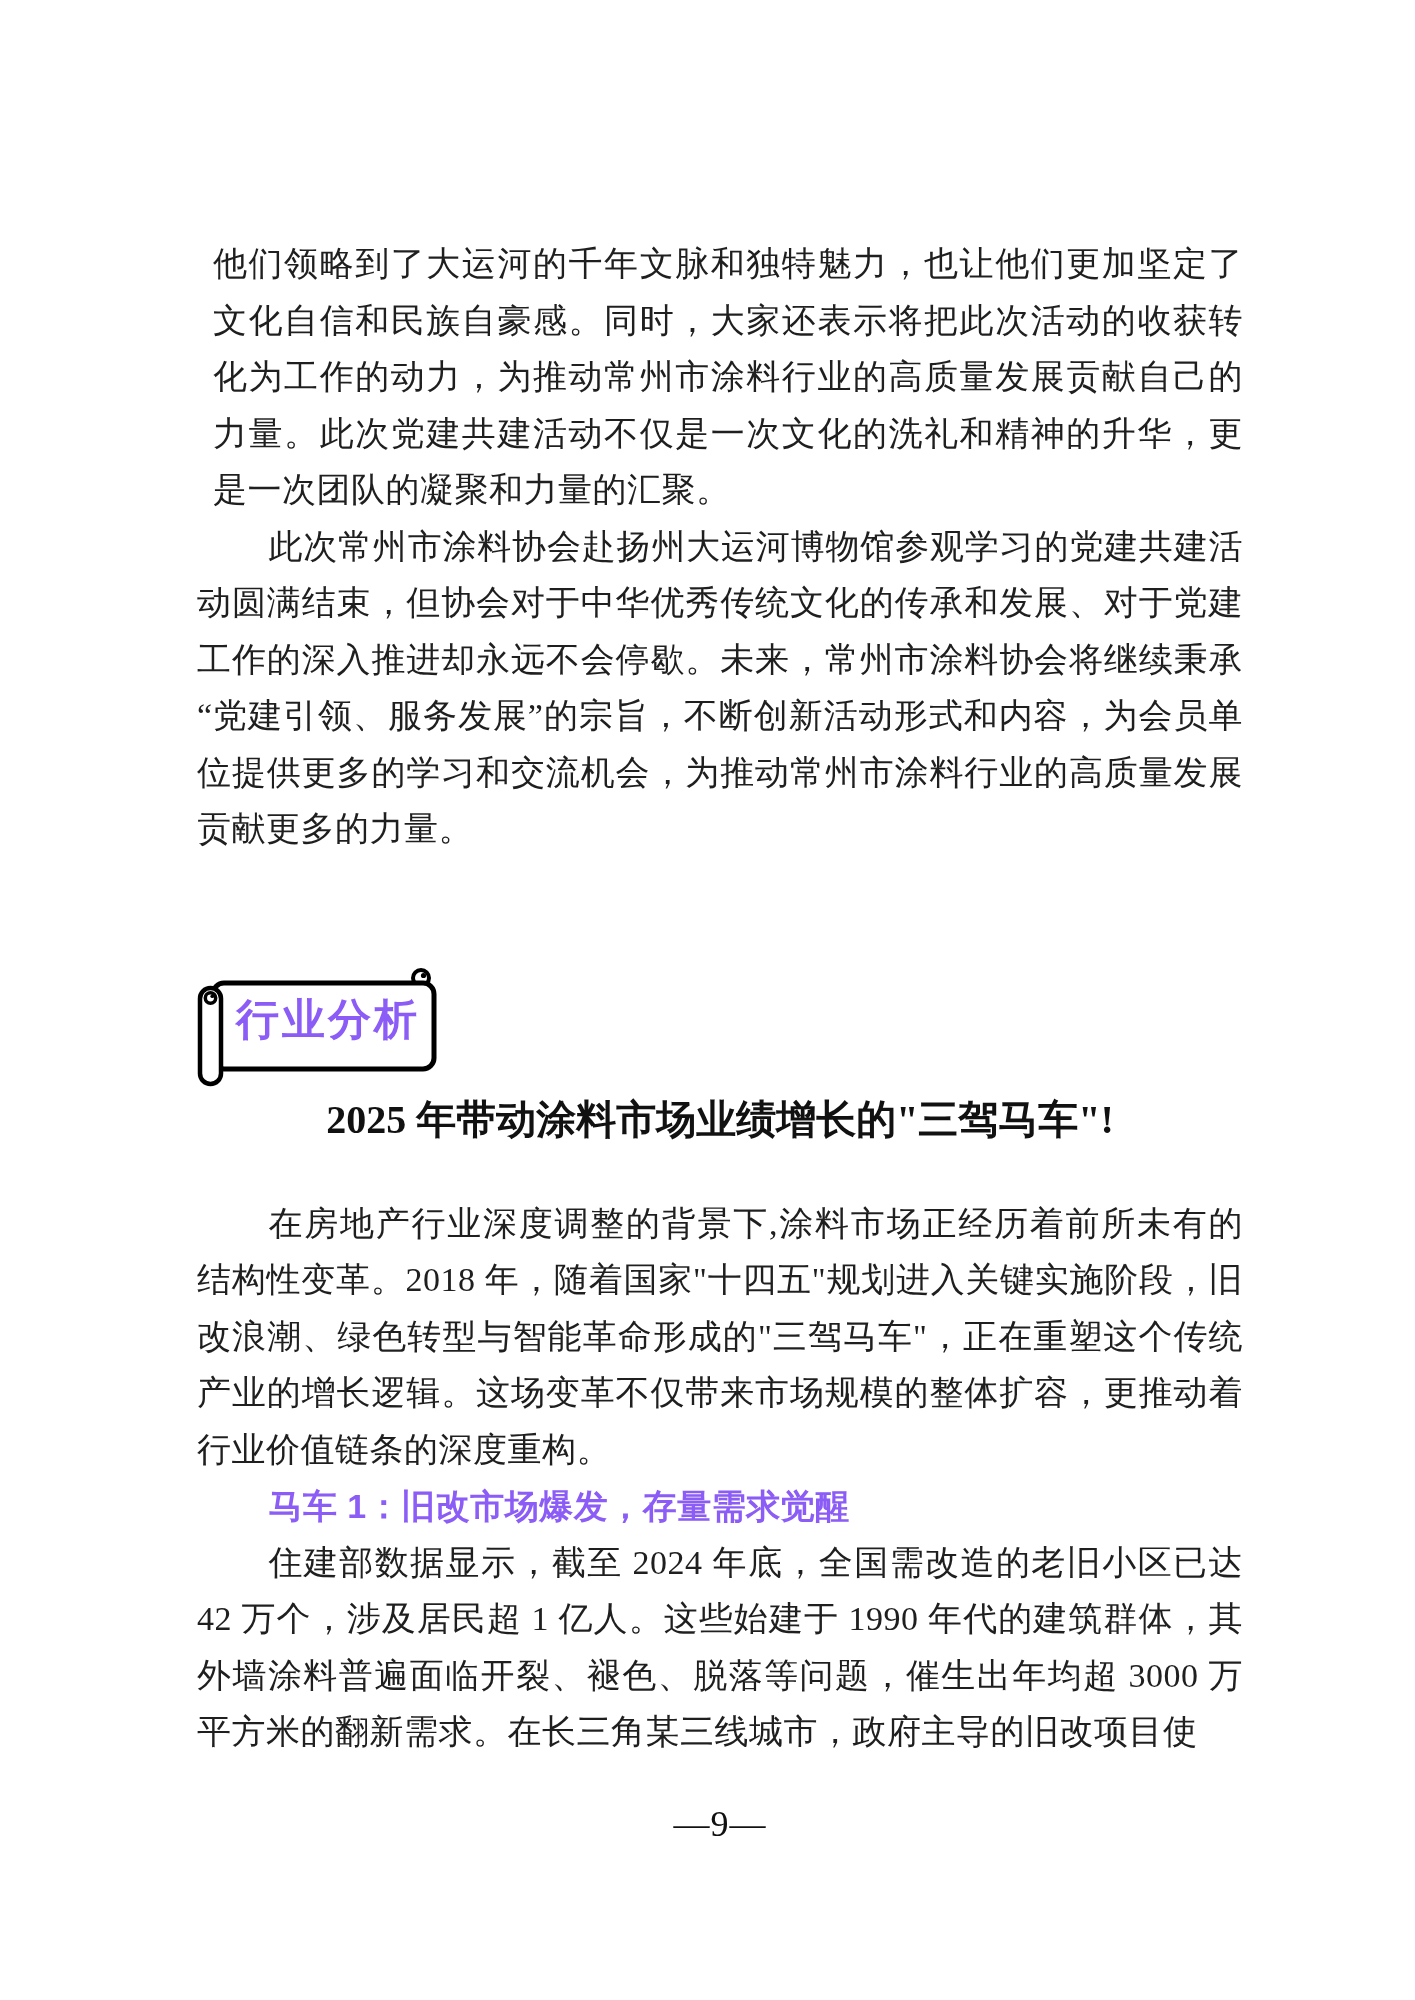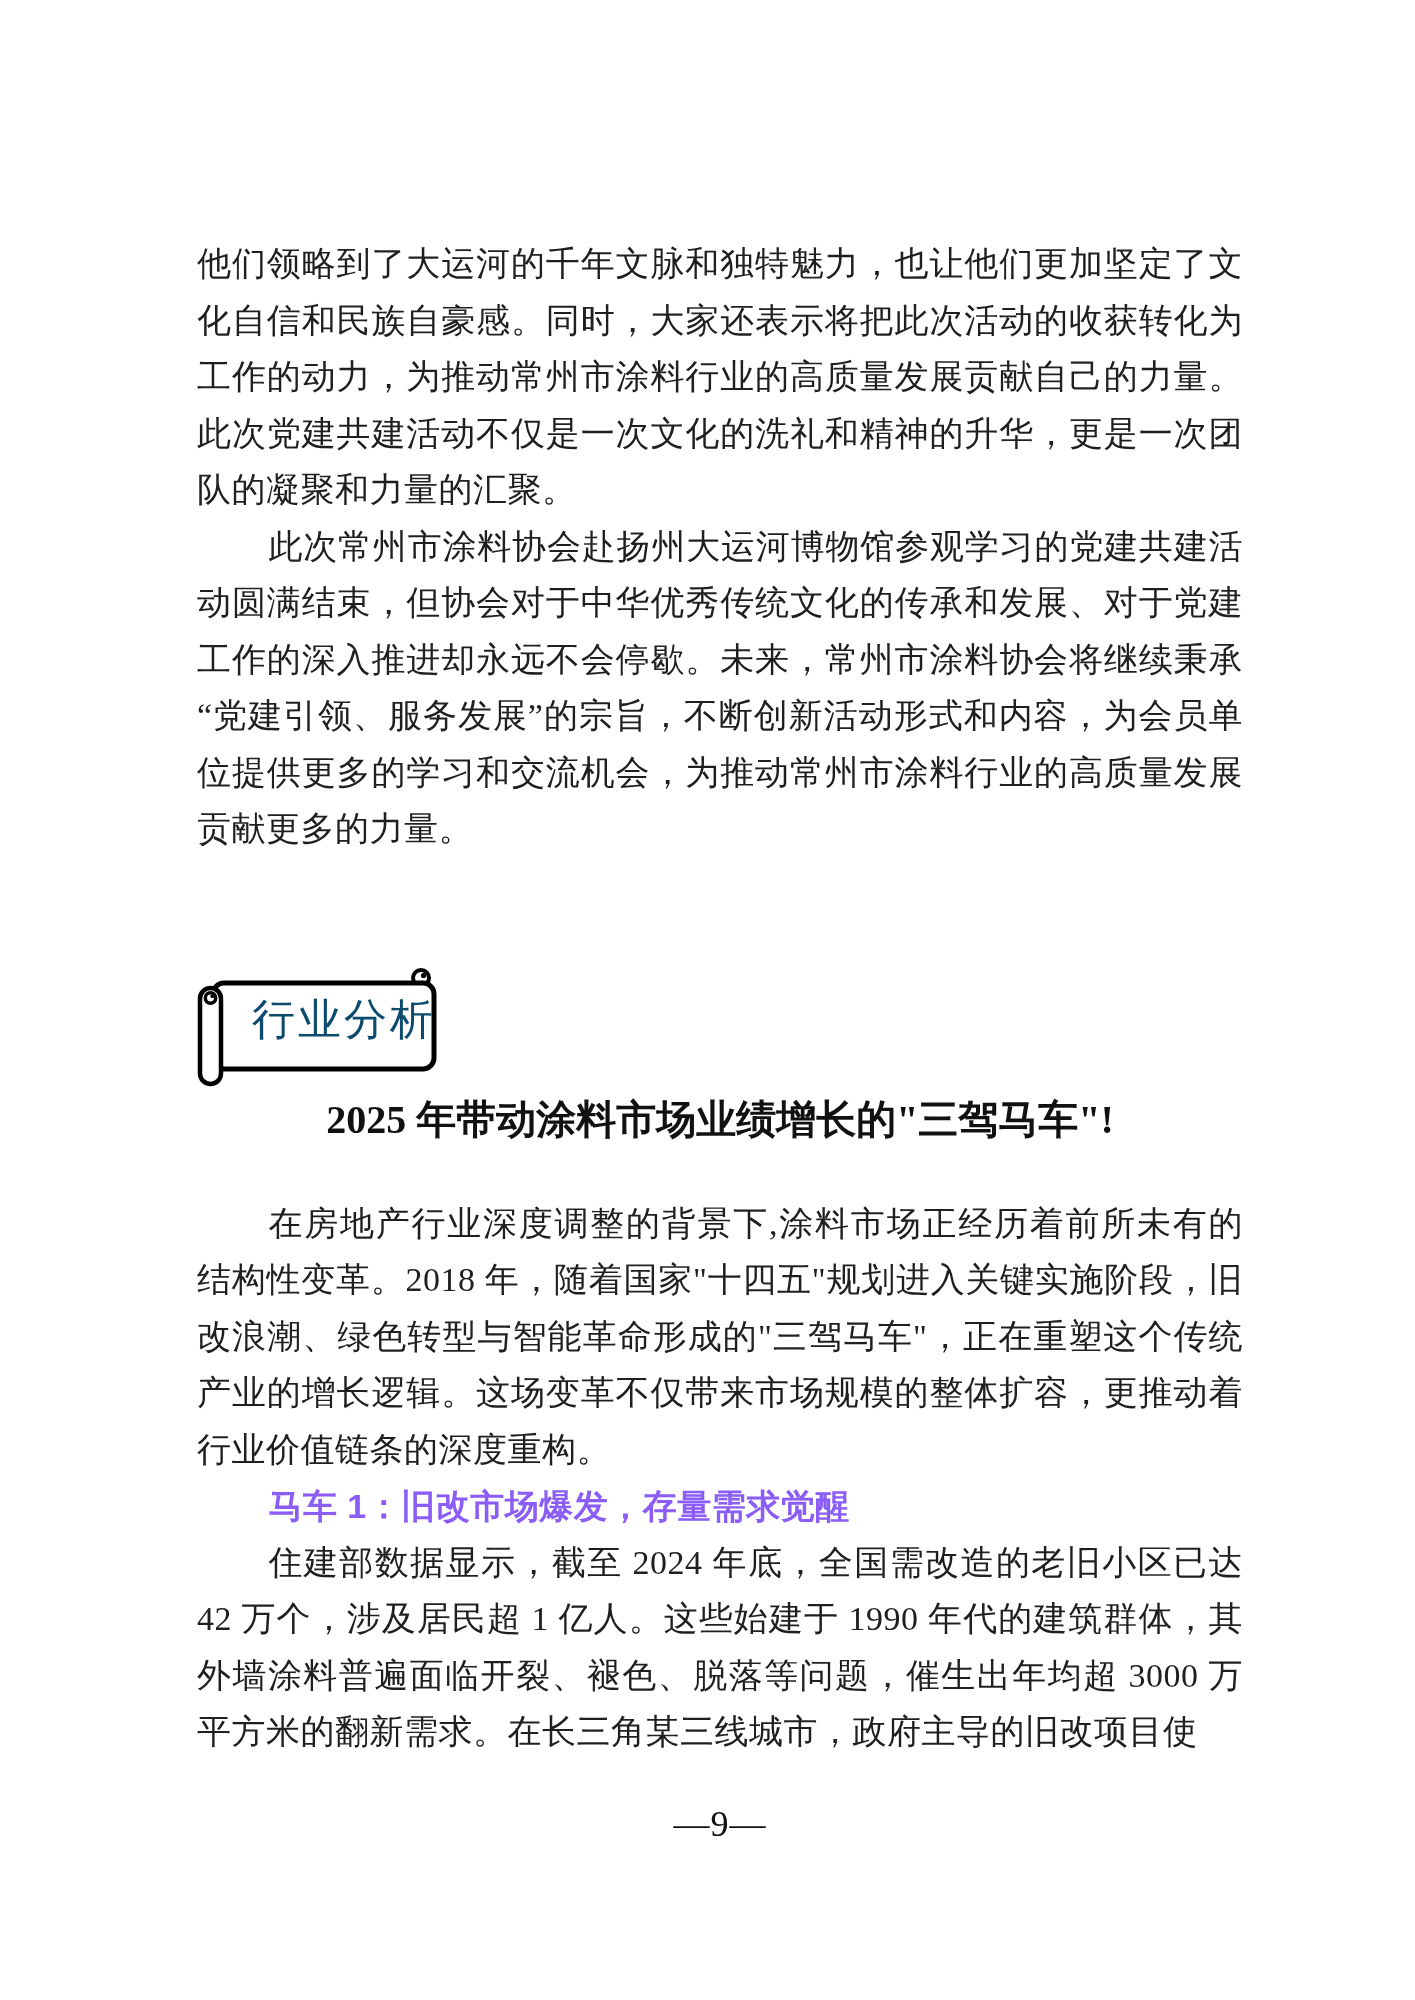--- a/index.html
+++ b/index.html
@@ -19,43 +19,42 @@
     top: 0;
     width: 1046px;
     padding-top: 236px;
     font-size: 34px;
     line-height: 56.5px;
     letter-spacing: 0.5px;
     text-align: justify;
   }
   p { margin: 0; }
   .indent { text-indent: 2.1em; }
-  .no-indent { text-indent: 0; }
+  .no-indent { text-indent: 0; margin-left: 16px; }
   .byline { float: right; letter-spacing: 0.5px; }
 
   .banner {
     position: relative;
     width: 246px;
     height: 124px;
     margin-top: 106px;
   }
   .banner svg { position: absolute; left: 0; top: 0; }
   .banner-label {
     position: absolute;
     left: 26px;
     top: 32px;
     width: 210px;
     text-align: center;
     font-size: 43px;
     line-height: 1.1;
-    font-weight: 400;
+    font-weight: 700;
     letter-spacing: 3px;
     text-indent: 0;
-    color: #0c4a6e;
-    margin-left: 16px;
+    color: #8b5cf6;
   }
 
   .article-title {
     margin: 2px 0 0 0;
     font-size: 40px;
     font-weight: 700;
     line-height: 60px;
     text-align: center;
     text-indent: 0;
     letter-spacing: 0;

